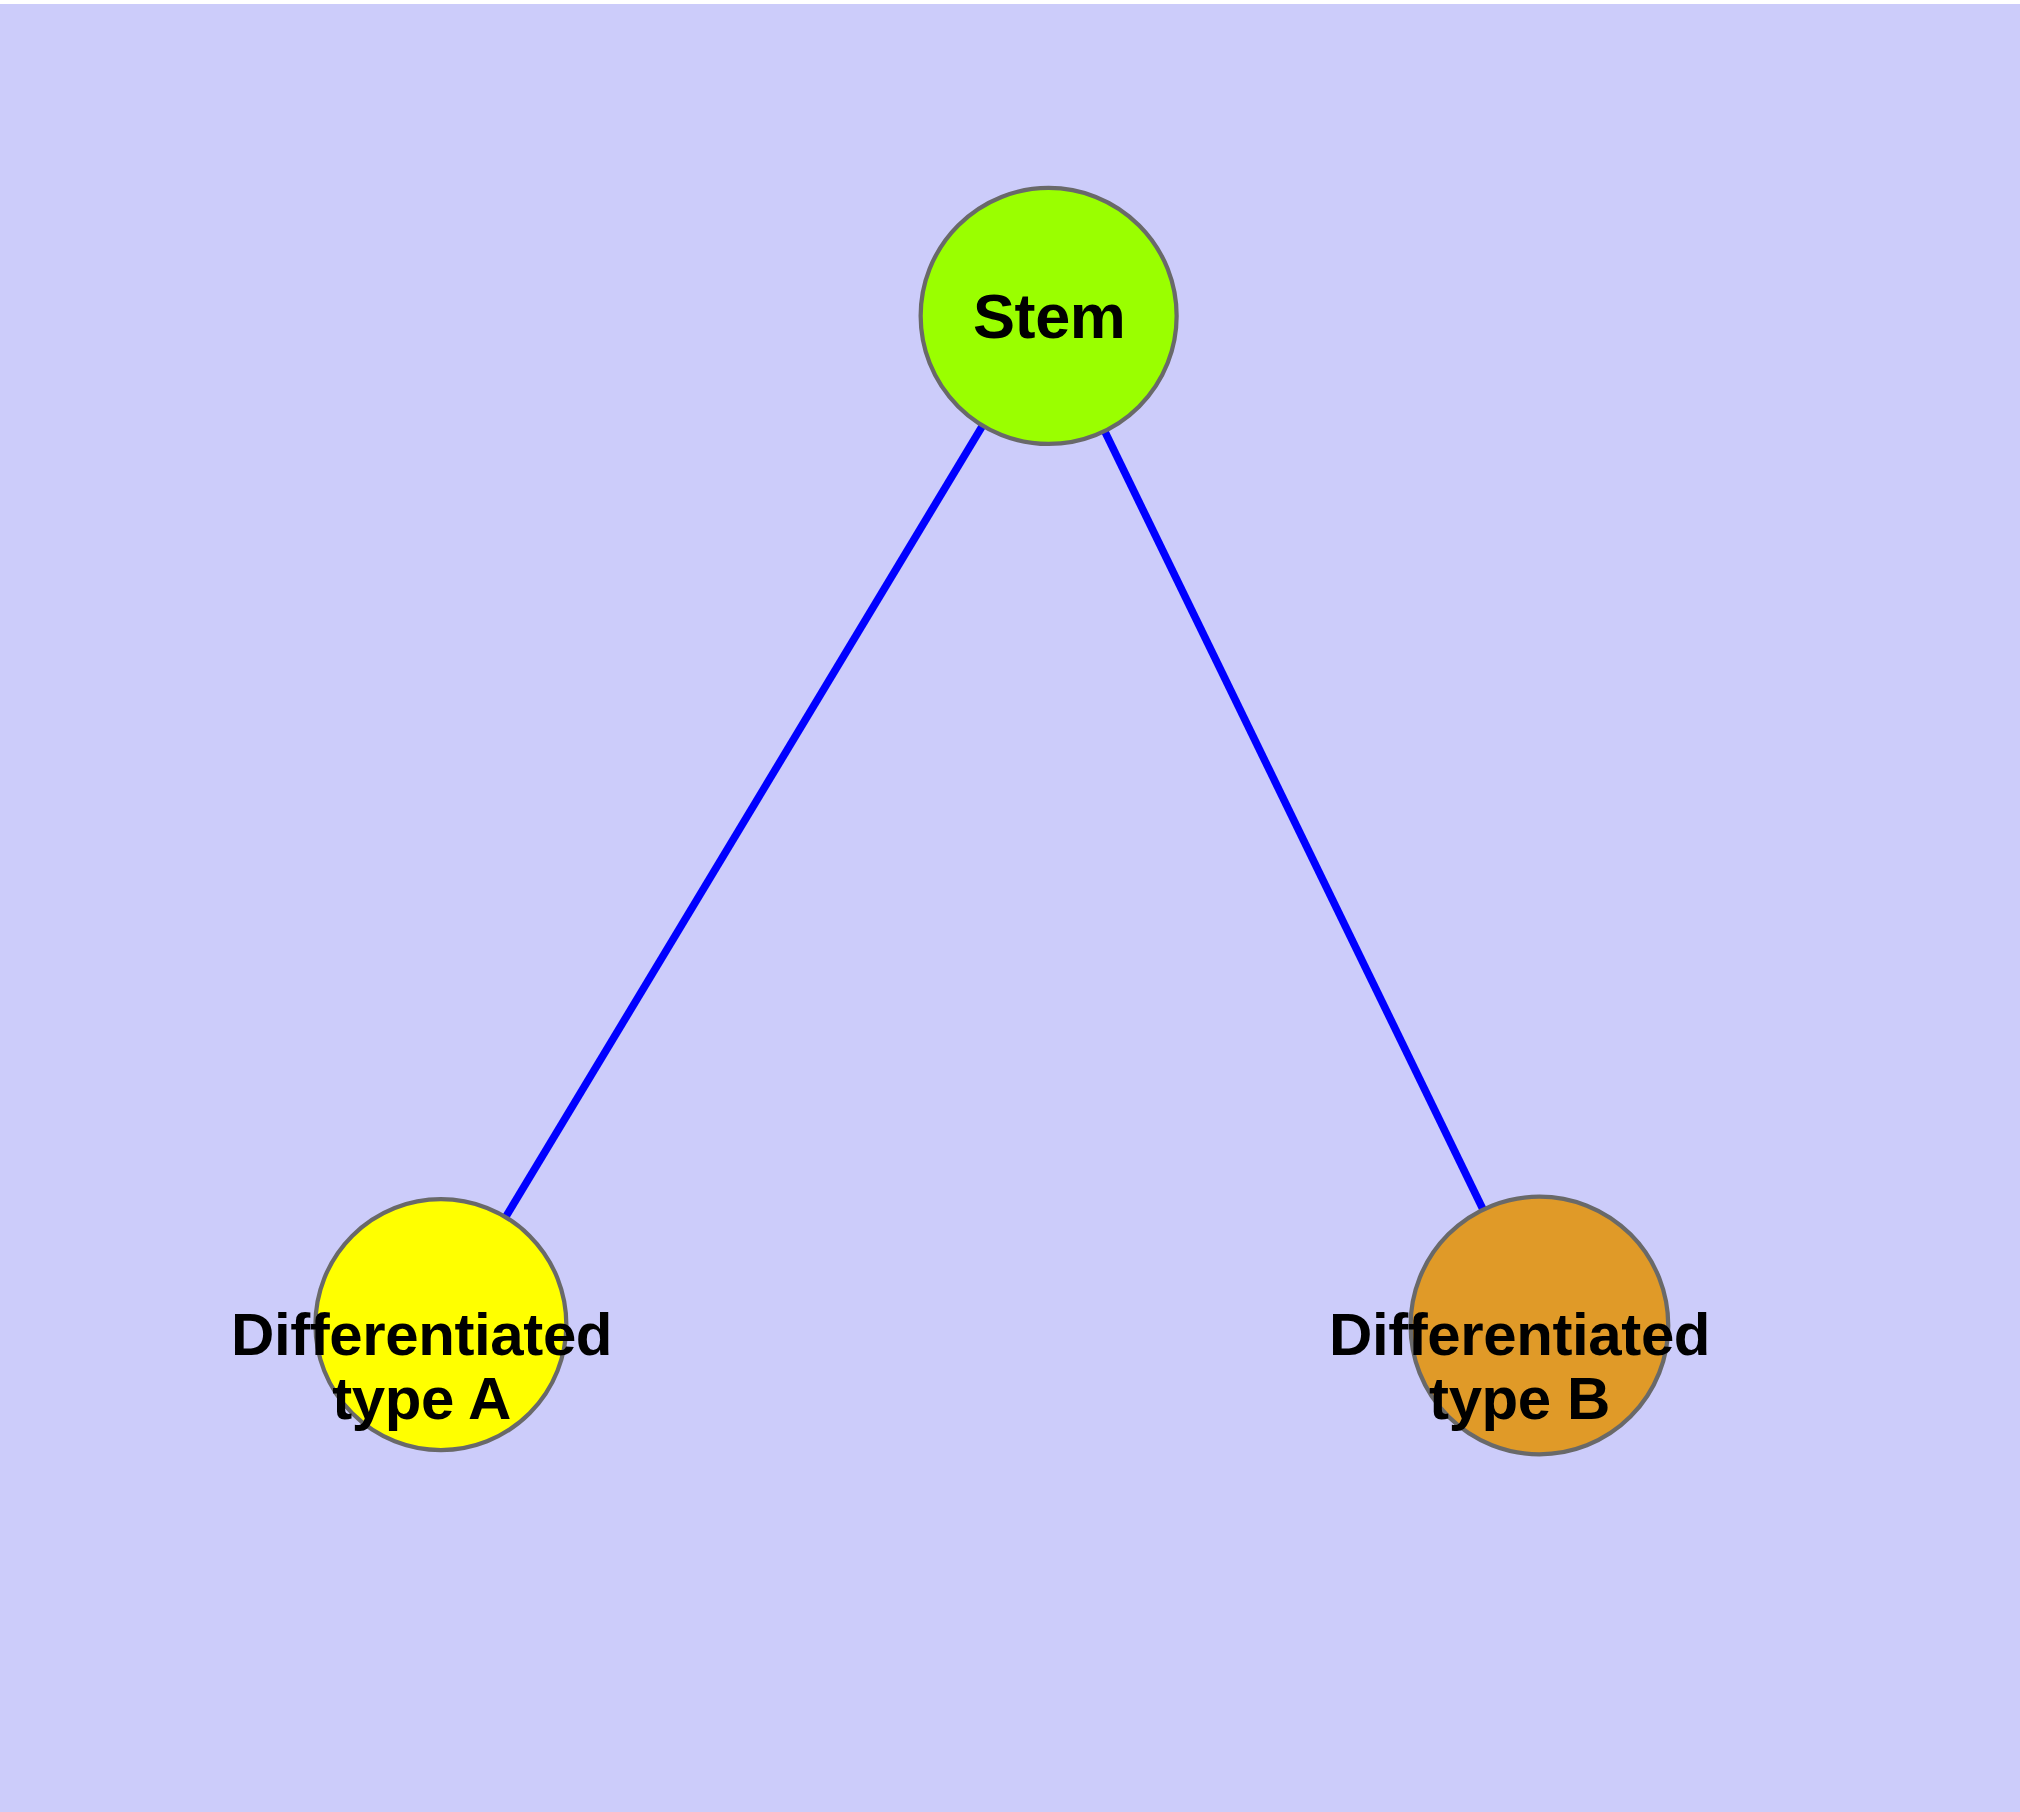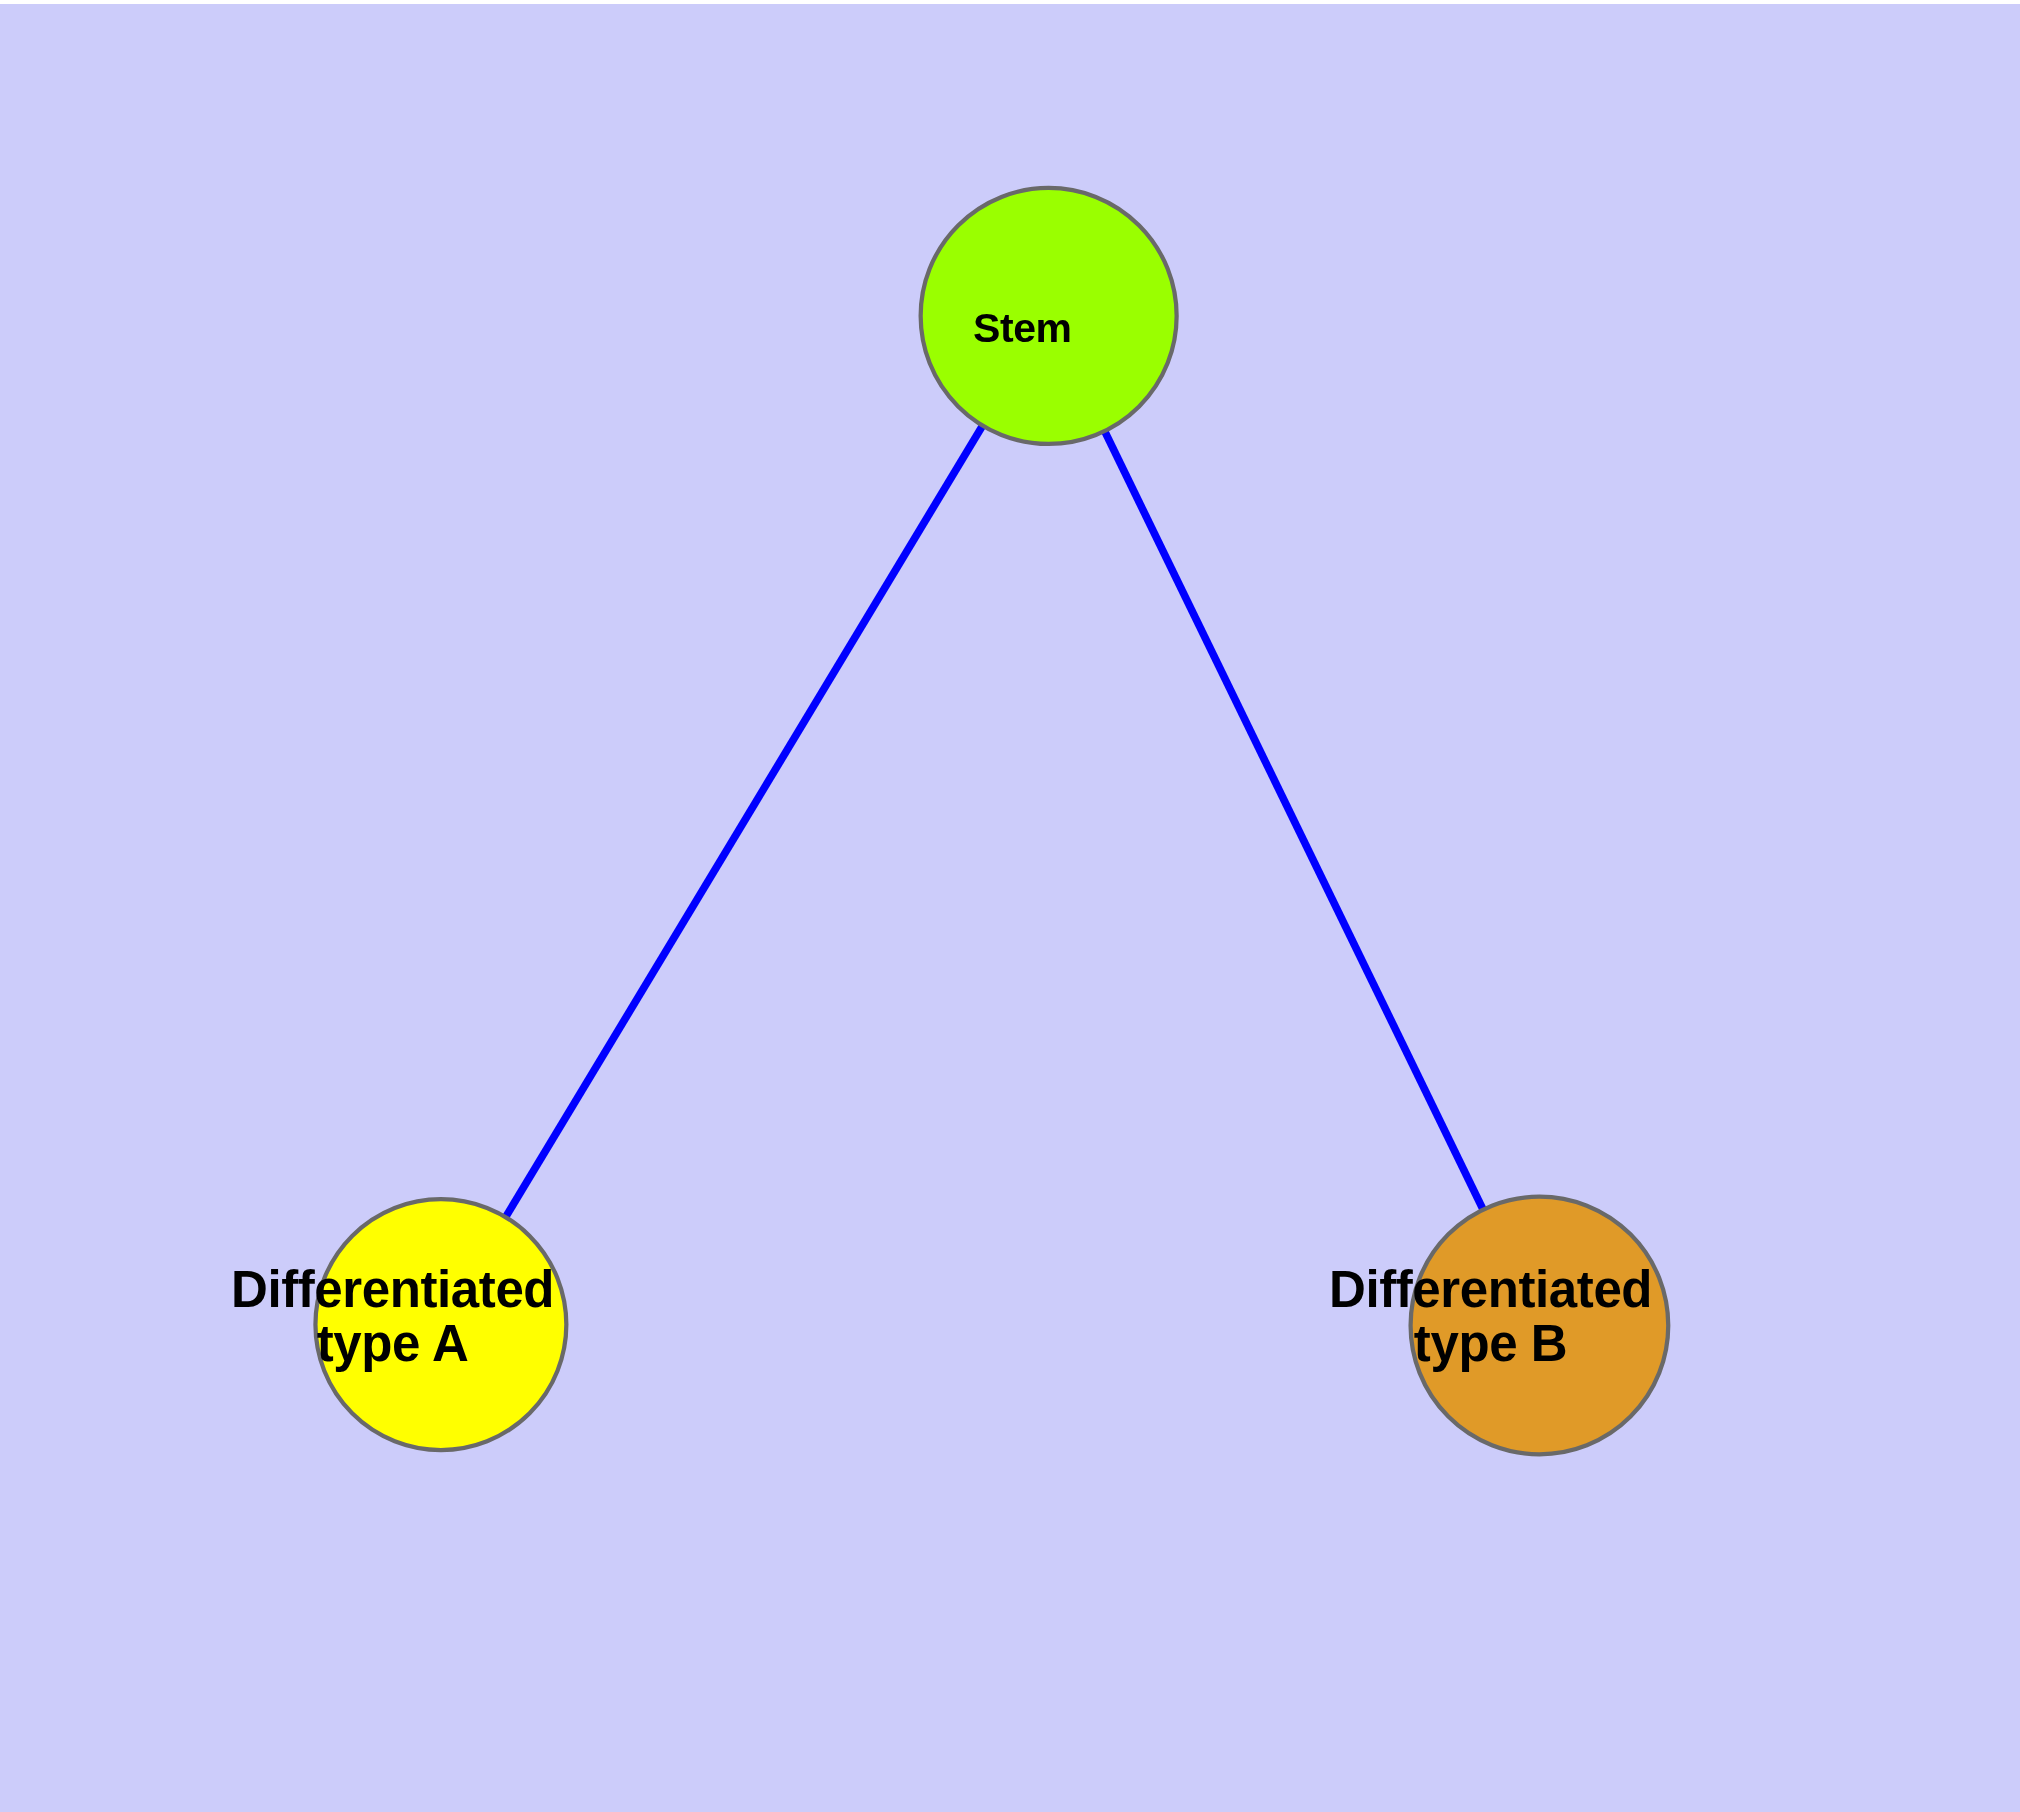--- a/index.html
+++ b/index.html
@@ -36,25 +36,25 @@
     position: absolute;
     text-align: center;
     color: #000000;
     font-weight: bold;
     line-height: 1.06;
     white-space: pre;
     pointer-events: none;
     letter-spacing: -0.4px;
   }
   .node-label-stem {
-    font-size: 41px;
-    margin-top: 24px;
+    font-size: 63px;
   }
   .node-label-leaf {
-    font-size: 51px;
+    font-size: 60px;
+    margin-top: 40px;
   }
 </style>
 </head>
 <body>
 
 <div id="canvas" style="width: 2021px; height: 1812px; background: rgb(255, 255, 255);">
   <div id="plot-area" style="background: rgb(204, 204, 250); height: 1808px; width: 2021px;">
     <svg id="graph-svg" viewBox="0 0 2384 2133" xmlns="http://www.w3.org/2000/svg">
       <g id="edges-layer">
           <line x1="1237" y1="368" x2="520" y2="1558" stroke="#0000ff" stroke-width="9" stroke-linecap="butt"></line>

